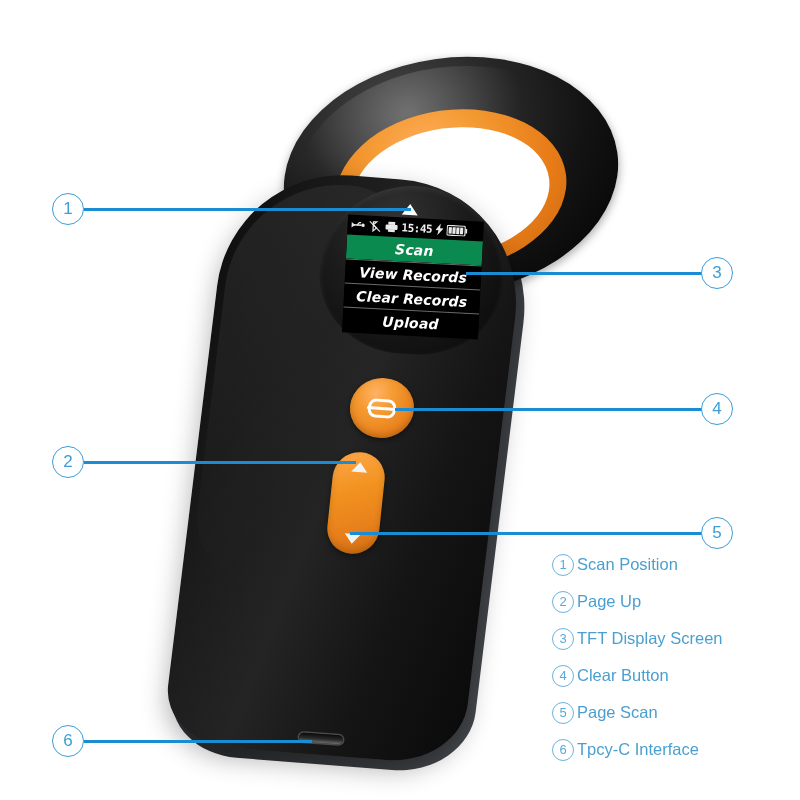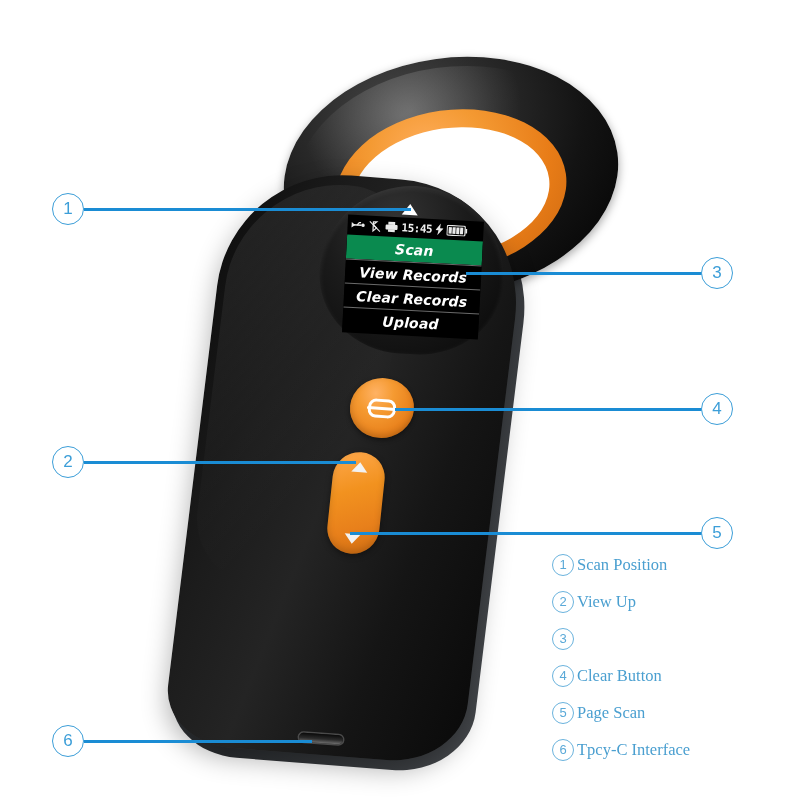--- a/index.html
+++ b/index.html
@@ -232,21 +232,21 @@
   }
   .legend-badge {
     width:22px; height:22px; min-width:22px;
     border-radius:50%;
     border:1.4px solid #6bb3dd;
     color:#5aa9d8;
     display:flex; align-items:center; justify-content:center;
     font-size:13px;
     margin-right:3px;
   }
-  .legend-label { white-space:nowrap;font-family:Liberation Serif, serif; }
+  .legend-label { white-space:nowrap; }
 </style>
 </head>
 <body>
 
 <div id="stage">
 
   <div class="device-wrap">
 
     <div class="ring-outer"></div>
     <div class="ring-orange"></div>
@@ -338,24 +338,25 @@
   <div class="leader" style="left:84px; top:740px; width:228px;"></div>
   <div class="callout-num" style="left:52px; top:725px;">6</div>
 
   <div class="legend">
     <div class="legend-row">
       <span class="legend-badge">1</span>
       <span class="legend-label">Scan Position</span>
     </div>
     <div class="legend-row">
       <span class="legend-badge">2</span>
-      <span class="legend-label">View Up</span>
+      <span class="legend-label">Page Up</span>
     </div>
     <div class="legend-row">
       <span class="legend-badge">3</span>
+      <span class="legend-label">TFT Display Screen</span>
     </div>
     <div class="legend-row">
       <span class="legend-badge">4</span>
       <span class="legend-label">Clear Button</span>
     </div>
     <div class="legend-row">
       <span class="legend-badge">5</span>
       <span class="legend-label">Page Scan</span>
     </div>
     <div class="legend-row">

